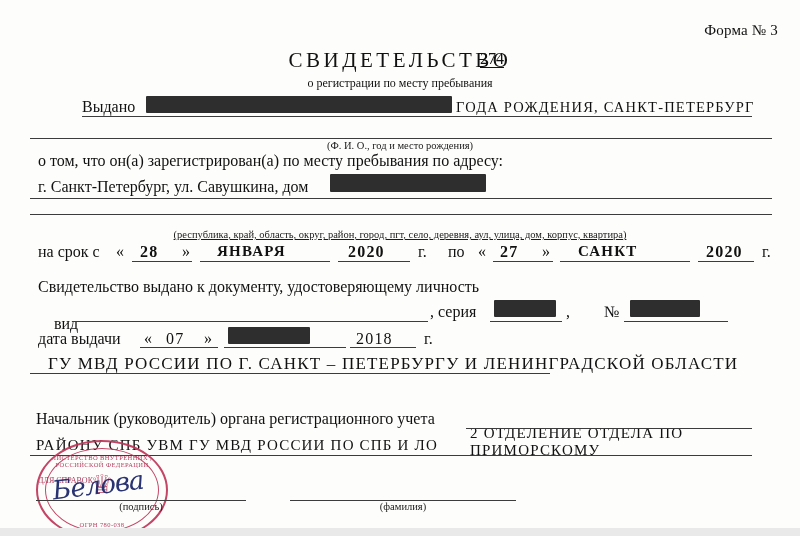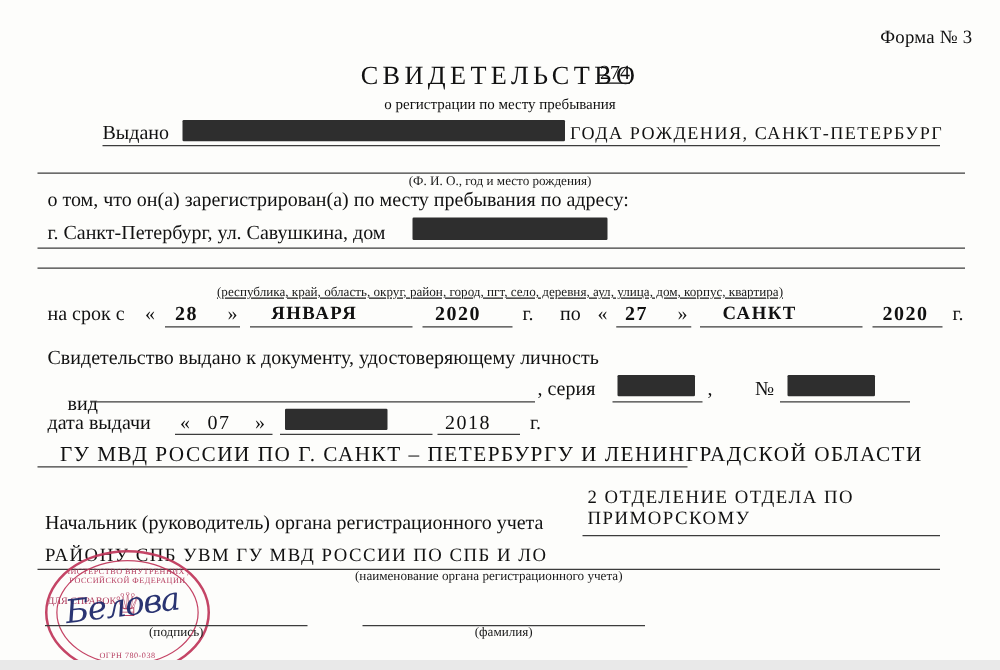--- a/index.html
+++ b/index.html
@@ -207,25 +207,24 @@
   <div class="redact" style="left:228px; top:327px; width:82px; height:17px;"></div>
   <div class="line" style="left:224px; top:347px; width:122px;"></div>
   <div class="row spaced" style="left:356px; top:330px;">2018</div>
   <div class="line" style="left:350px; top:347px; width:66px;"></div>
   <div class="row" style="left:424px; top:330px;">г.</div>
 
   <div class="row spaced" style="left:36px; top:354px; font-size:17px;margin-left:12px;">ГУ  МВД  РОССИИ  ПО  Г. САНКТ – ПЕТЕРБУРГУ  И  ЛЕНИНГРАДСКОЙ ОБЛАСТИ</div>
   <div class="line" style="left:30px; top:373px; width:520px;"></div>
 
   <div class="row" style="left:36px; top:410px;">Начальник (руководитель) органа регистрационного учета</div>
-  <div class="row spaced" style="left:470px; top:390px; font-size:15px;">2 ОТДЕЛЕНИЕ ОТДЕЛА  ПО ПРИМОРСКОМУ</div>
+  <div class="row spaced" style="left:470px; top:425px; font-size:15px;">2 ОТДЕЛЕНИЕ ОТДЕЛА  ПО ПРИМОРСКОМУ</div>
   <div class="line" style="left:466px; top:428px; width:286px;"></div>
   <div class="row spaced" style="left:36px; top:437px; font-size:15px;">РАЙОНУ СПБ УВМ  ГУ  МВД  РОССИИ  ПО СПБ  И  ЛО</div>
   <div class="line" style="left:30px; top:455px; width:722px;"></div>
-  <div class="caption" style="left:30px; width:722px; top:456px;">(наименование органа регистрационного учета)</div>
 
   <div class="stamp">
     <div class="stamp-top">МИНИСТЕРСТВО ВНУТРЕННИХ ДЕЛ РОССИЙСКОЙ ФЕДЕРАЦИИ</div>
     <div class="stamp-eagle">♕</div>
     <div class="stamp-center">ДЛЯ СПРАВОК</div>
     <div class="stamp-bottom">ОГРН 780-038</div>
   </div>
 
   <div class="signature">Белова</div>
   <div class="line" style="left:36px; top:500px; width:210px;"></div>

